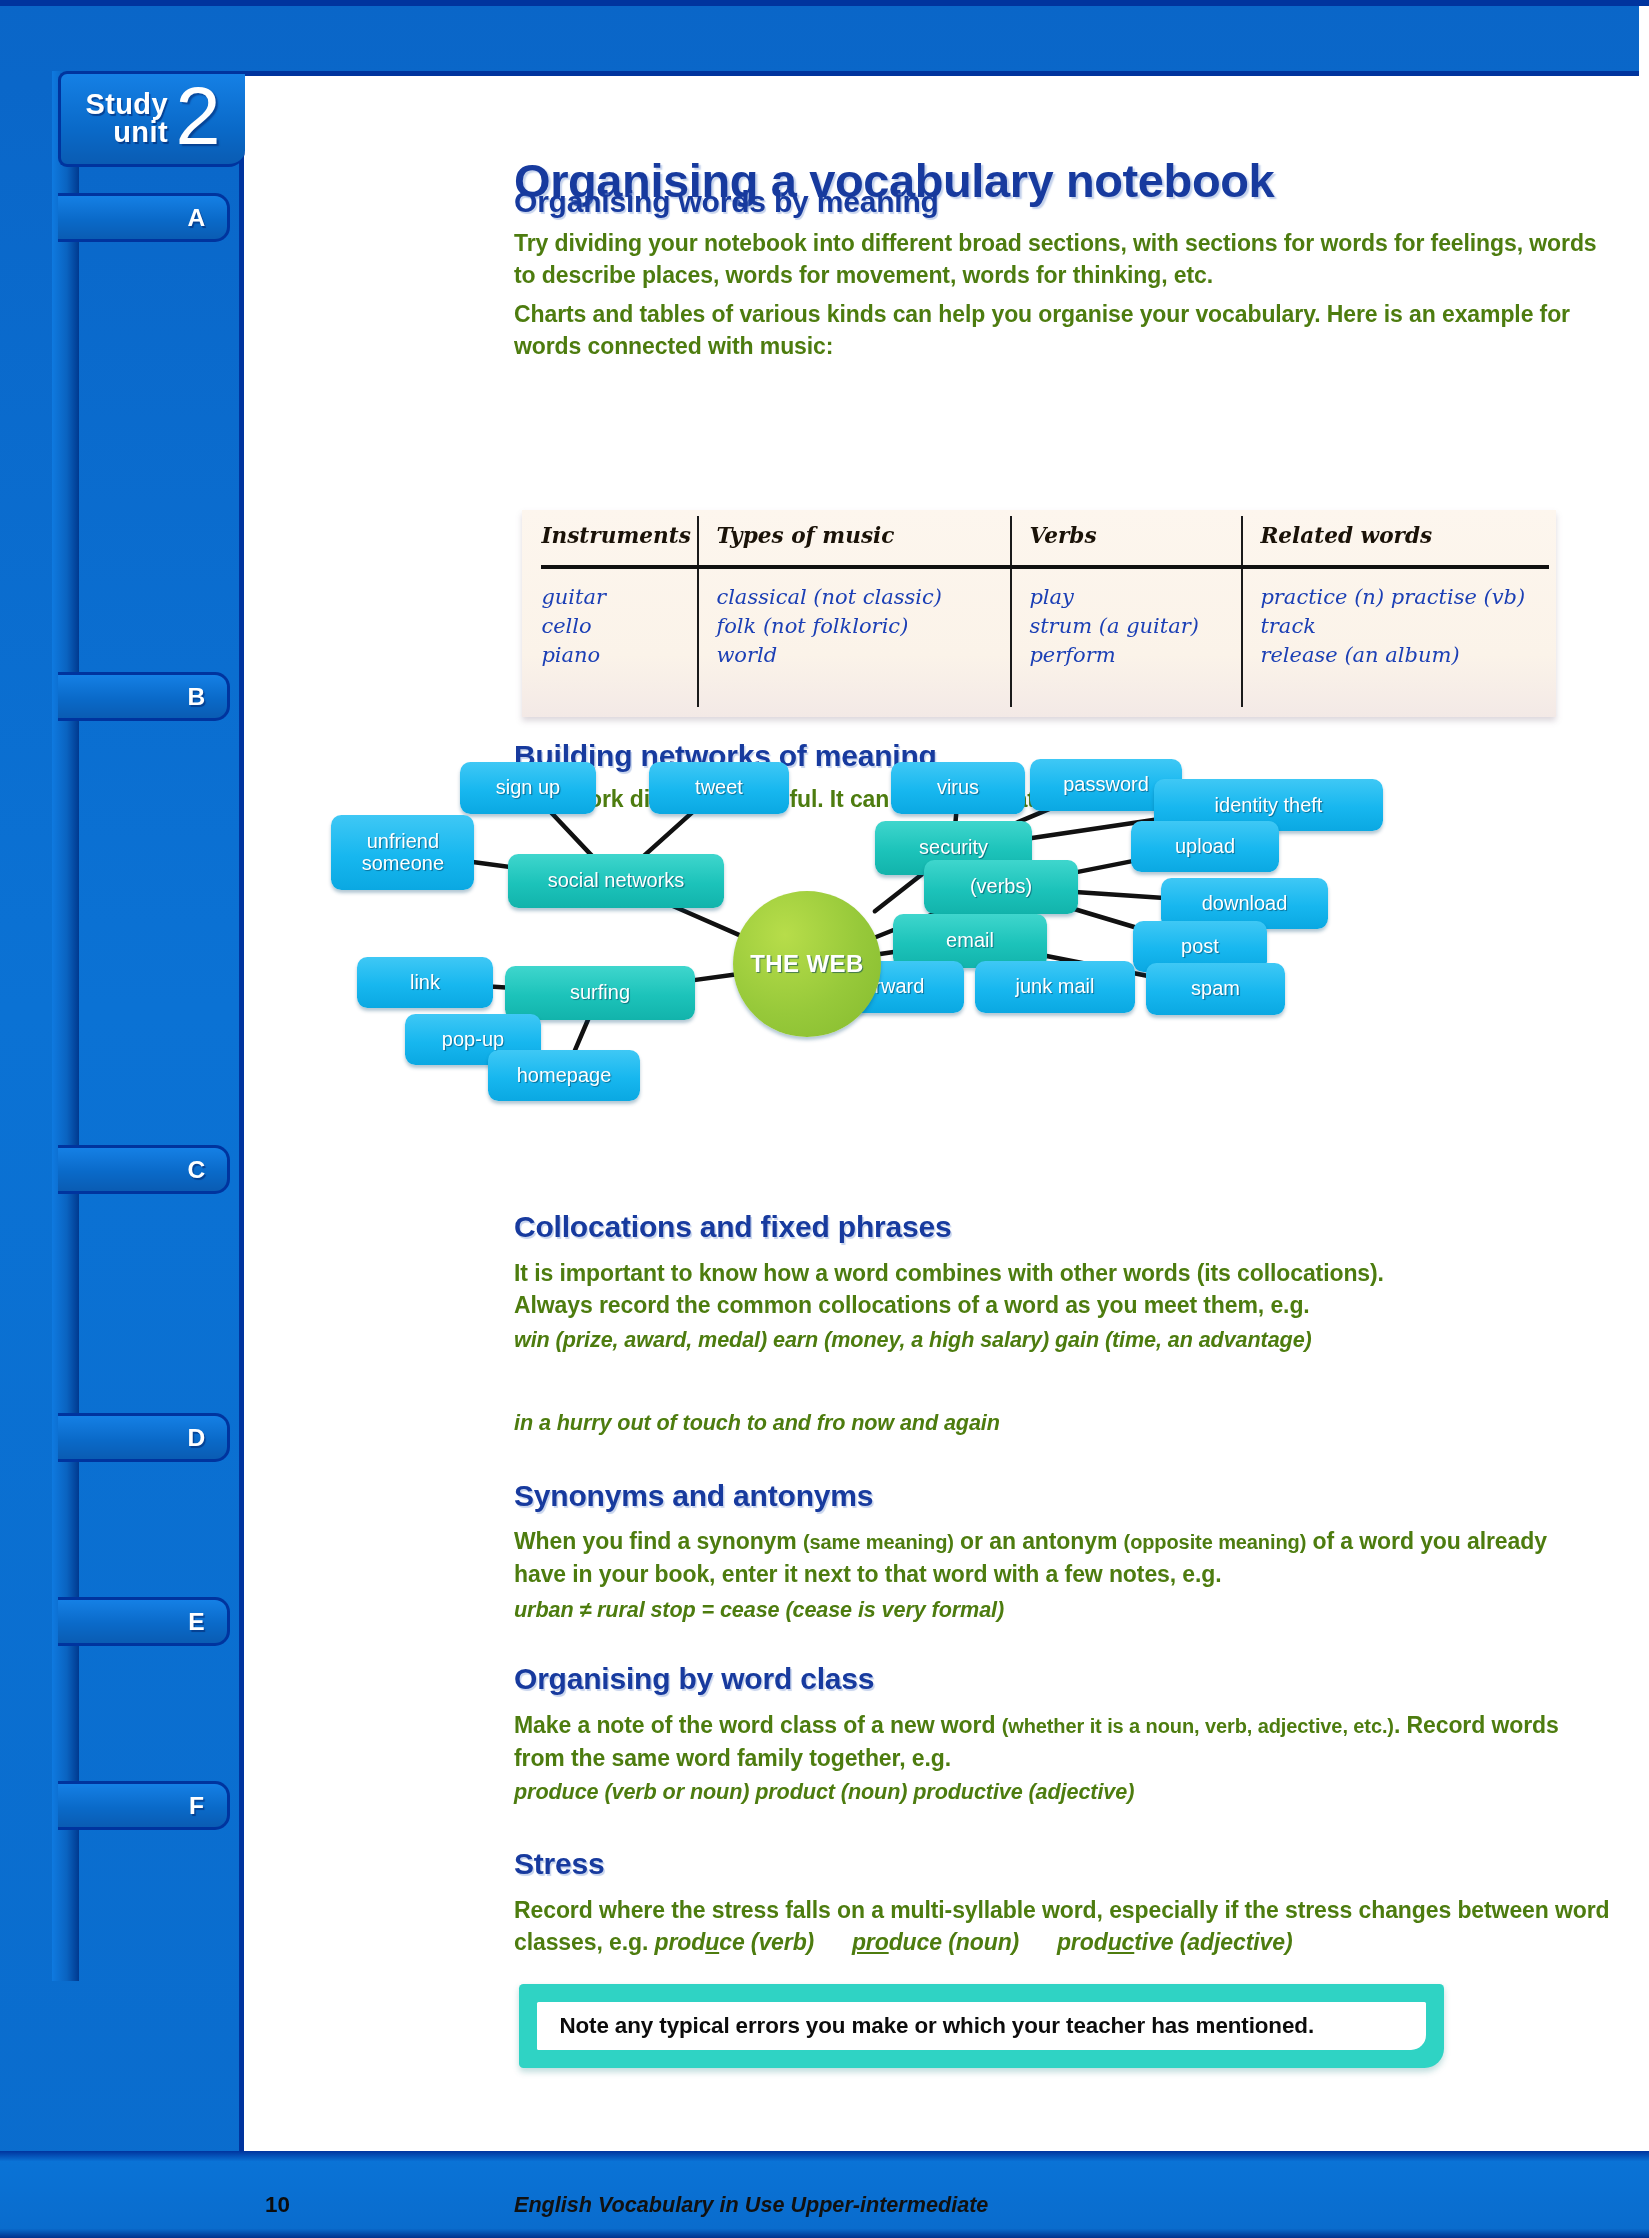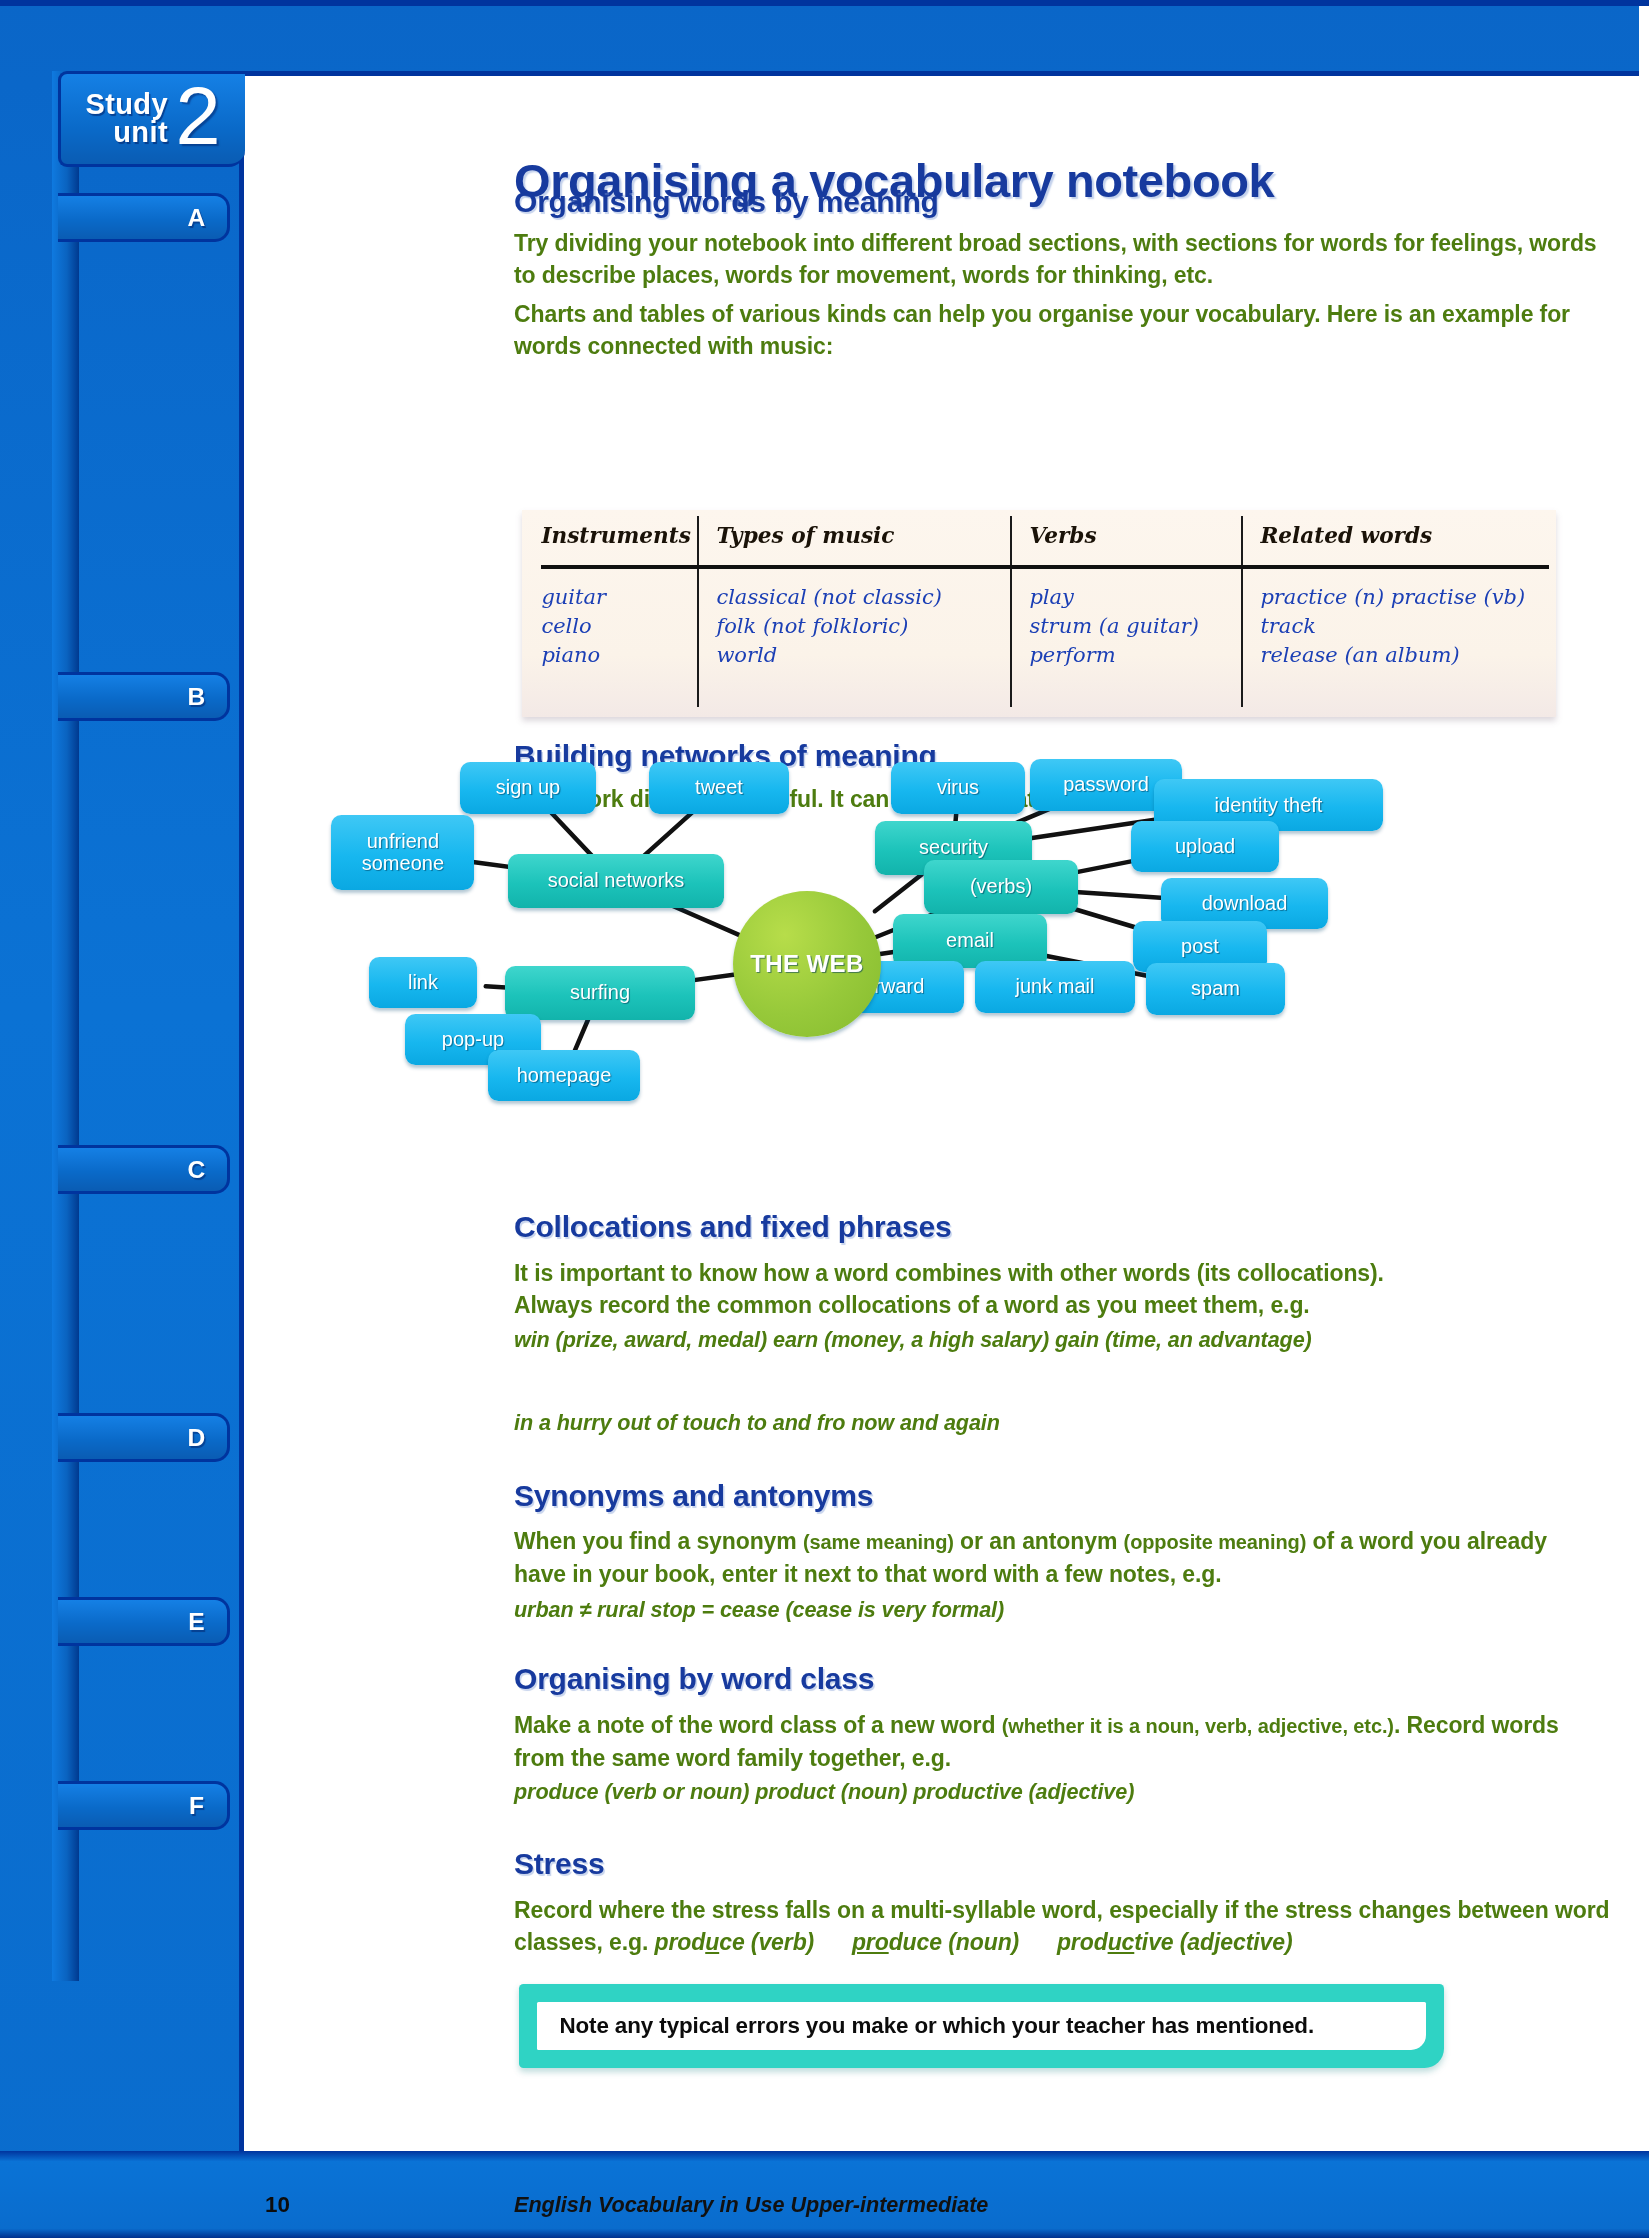--- a/index.html
+++ b/index.html
@@ -402,21 +402,21 @@
         <line x1="963.76" y1="264.6648484848485" x2="1113.44" y2="294.1472727272727" stroke="#111111" stroke-width="6" stroke-linecap="round"></line>
       </svg>
     <div id="net-nodes">
         <div class="node leaf" style="left: 139px; top: 4.5px; width: 136px; height: 52px;">sign up</div>
         <div class="node leaf" style="left: 328px; top: 4.5px; width: 140px; height: 52px;">tweet</div>
         <div class="node leaf" style="left: 10.4px; top: 58px; width: 143px; height: 75px; flex-direction: column;">
           <span style="display:block">unfriend</span>
           <span style="display: block;">someone</span>
         </div>
         <div class="node hub" style="left: 187px; top: 97px; width: 216px; height: 54px;">social networks</div>
-        <div class="node leaf" style="left: 48px; top: 200px; width: 108px; height: 51px;">link</div>
+        <div class="node leaf" style="left: 36px; top: 200px; width: 136px; height: 51px;">link</div>
         <div class="node hub" style="left: 184px; top: 209px; width: 190px; height: 54px;">surfing</div>
         <div class="node leaf" style="left: 84px; top: 257px; width: 136px; height: 51px;">pop-up</div>
         <div class="node leaf" style="left: 167px; top: 293px; width: 152px; height: 51px;">homepage</div>
         <div class="node leaf" style="left: 570px; top: 4.5px; width: 134px; height: 52px;">virus</div>
         <div class="node leaf" style="left: 709px; top: 1.5px; width: 152px; height: 52px;">password</div>
         <div class="node leaf" style="left: 833px; top: 22.4px; width: 229px; height: 52px;">identity theft</div>
         <div class="node hub" style="left: 554px; top: 64px; width: 157px; height: 54px;">security</div>
         <div class="node leaf" style="left: 810px; top: 64px; width: 148px; height: 51px;">upload</div>
         <div class="node hub" style="left: 603px; top: 103px; width: 154px; height: 54px;">(verbs)</div>
         <div class="node leaf" style="left: 840px; top: 121px; width: 167px; height: 51px;">download</div>

